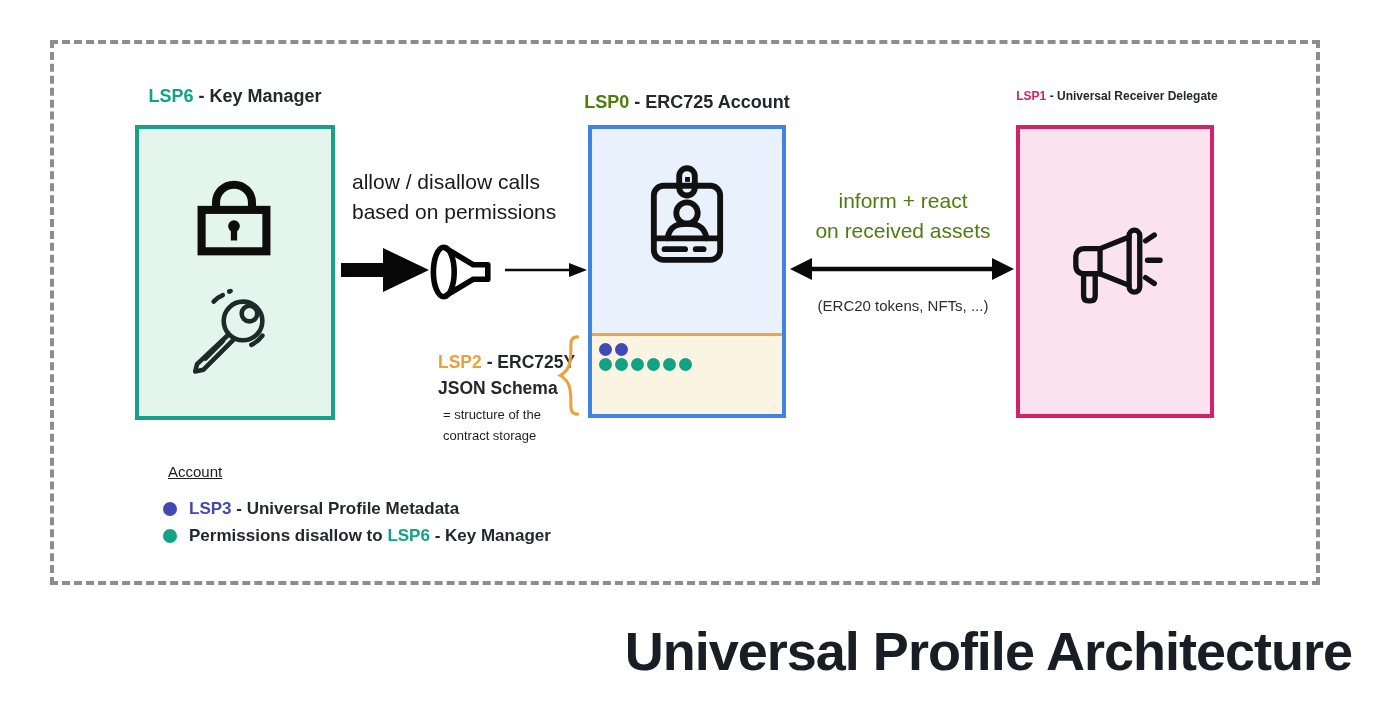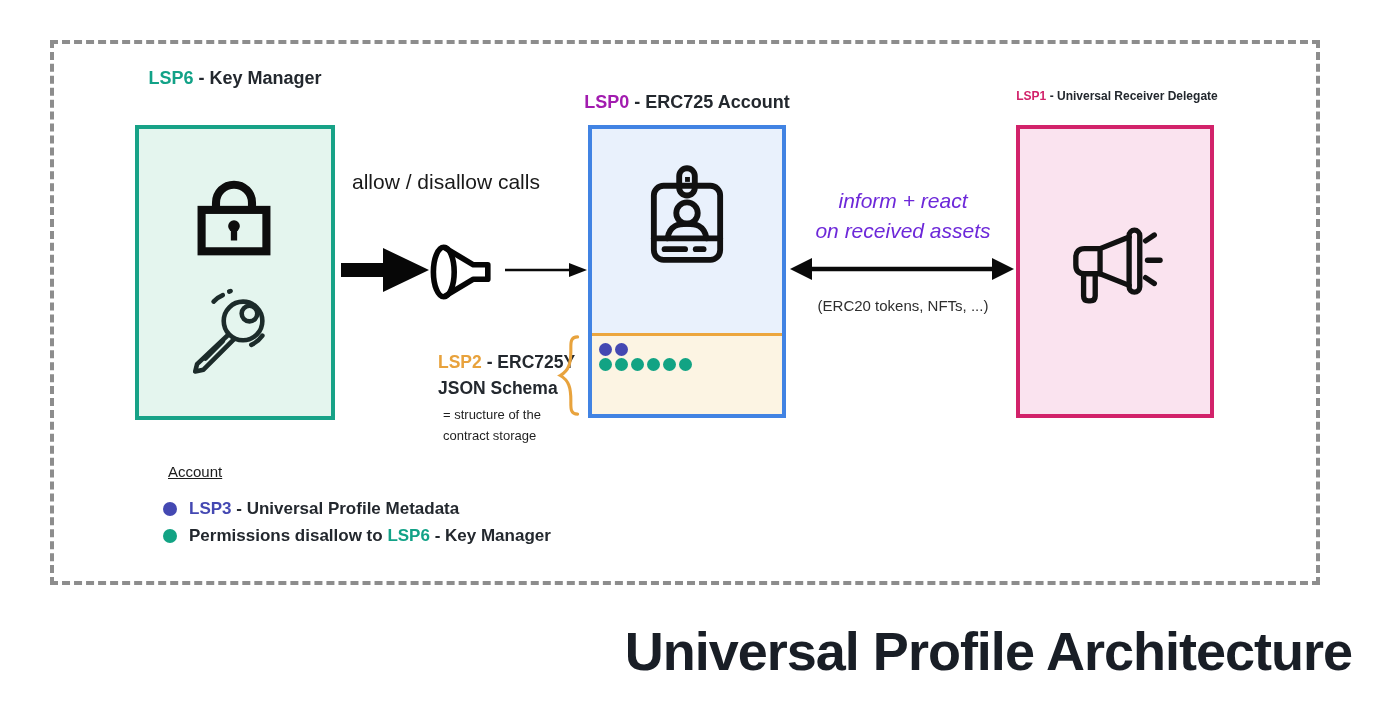--- a/index.html
+++ b/index.html
@@ -9,45 +9,45 @@
   .frame { position:absolute; left:50px; top:40px; width:1270px; height:545px;
            border:4px dashed #8d8d8d; }
 
   .box { position:absolute; }
   .box-green { left:135px; top:125px; width:200px; height:295px; background:#e4f5ee; border:4px solid #17a287; }
   .box-blue  { left:588px; top:125px; width:198px; height:293px; background:#e9f1fc; border:4px solid #4183e3; }
   .box-pink  { left:1016px; top:125px; width:198px; height:293px; background:#fae3ef; border:4px solid #d2226a; }
 
   .box-label { position:absolute; font-size:18px; font-weight:700; color:#23282e; text-align:center; }
   .box-label span { white-space:pre; }
-  .label-lsp6 { left:105px;  top:68px;  width:260px; }
+  .label-lsp6 { left:105px;  top:86px;  width:260px; }
   .label-lsp0 { left:567px;  top:92px;  width:240px; }
   .label-lsp1 { left:967px;  top:89px;  width:300px; font-size:12px; }
 
   .tag-teal   { color:#12a287; }
-  .tag-blue   { color:#a21caf; }
+  .tag-blue   { color:#4d7c0f; }
   .tag-pink   { color:#d2226a; }
   .tag-orange { color:#e8a23c; }
   .tag-indigo { color:#4448b2; }
 
   .icon { position:absolute; }
   .icon svg { display:block; width:100%; height:100%; }
   .lock-pos      { left:189px;  top:167px; width:90px;  height:93px; }
   .key-pos       { left:186px;  top:286px; width:92px;  height:92px; }
   .thick-arrow-pos { left:341px; top:244px; width:90px; height:52px; }
   .funnel-pos    { left:427px;  top:234px; width:80px;  height:76px; }
   .thin-arrow-pos{ left:505px;  top:258px; width:82px;  height:24px; }
   .badge-pos     { left:648px;  top:163px; width:78px;  height:105px; }
   .dbl-arrow-pos { left:790px;  top:253px; width:224px; height:32px; }
   .mega-pos      { left:1071px; top:227px; width:92px;  height:80px; }
   .brace-pos     { left:551px;  top:334px; width:32px;  height:83px; }
 
   .flow-text { position:absolute; left:352px; top:167px; font-size:21px; line-height:30px; color:#191919; }
   .inform-text { position:absolute; left:792px; top:186px; width:222px; text-align:center;
-                 font-size:21px; line-height:30px; color:#6d28d9;font-style:italic; }
+                 font-size:21px; line-height:30px; color:#4d7c0f; }
   .inform-sub { position:absolute; left:792px; top:297px; width:222px; text-align:center;
                 font-size:15px; color:#2e2e2e; }
 
   .lsp2-text { position:absolute; left:438px; top:349px; font-size:17.5px; font-weight:700;
                line-height:26px; color:#23282e; }
   .lsp2-note { position:absolute; left:443px; top:404px; font-size:13px; line-height:21px; color:#1f1f1f; }
 
   .storage-strip { position:absolute; left:592px; top:333px; width:190px; height:81px;
                    background:#fcf4e3; border-top:3px solid #eca63e; }
   .storage-dots { position:absolute; left:599px; top:343px; }
@@ -99,20 +99,21 @@
       <path d="M46 53 L12 85 L10 93 L19 91 L52 58"></path>
       <path d="M40 60 L21 79"></path>
       <path d="M40 10 A30 30 0 0 0 30 17"></path>
       <path d="M47 6 l1.5 -0.5"></path>
       <path d="M83 54 A30 30 0 0 1 71 64"></path>
     </svg>
   </div>
 
   <div class="flow-text">
     <div>allow / disallow calls</div>
+    <div>based on permissions</div>
   </div>
   <div class="icon thick-arrow-pos">
     <svg viewBox="0 0 90 52">
       <polygon points="0,19 42,19 42,4 88,26 42,48 42,33 0,33" fill="#070707"></polygon>
     </svg>
   </div>
   <div class="icon funnel-pos">
     <svg viewBox="0 0 100 80" fill="none" stroke="#050505" stroke-width="7" stroke-linejoin="round">
       <ellipse cx="21" cy="40" rx="13" ry="31"></ellipse>
       <path d="M21 9 L58 31 L76 31 L76 49 L58 49 L21 71"></path>

